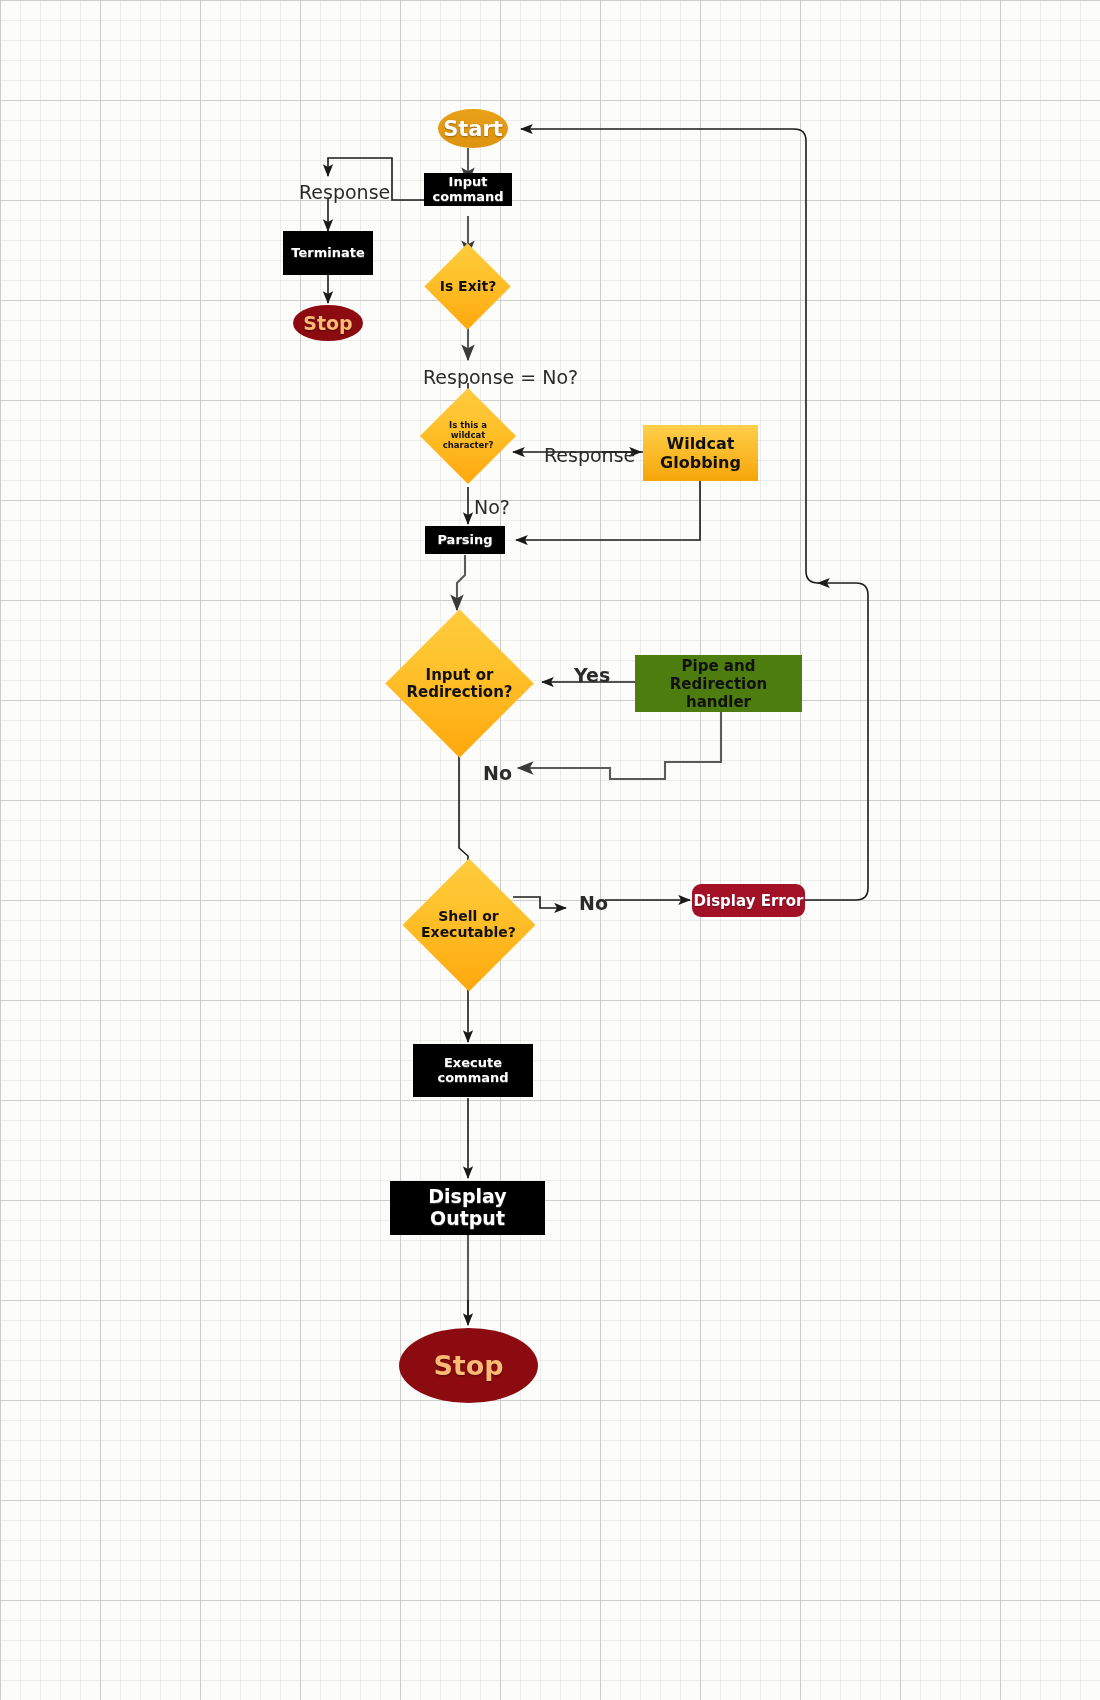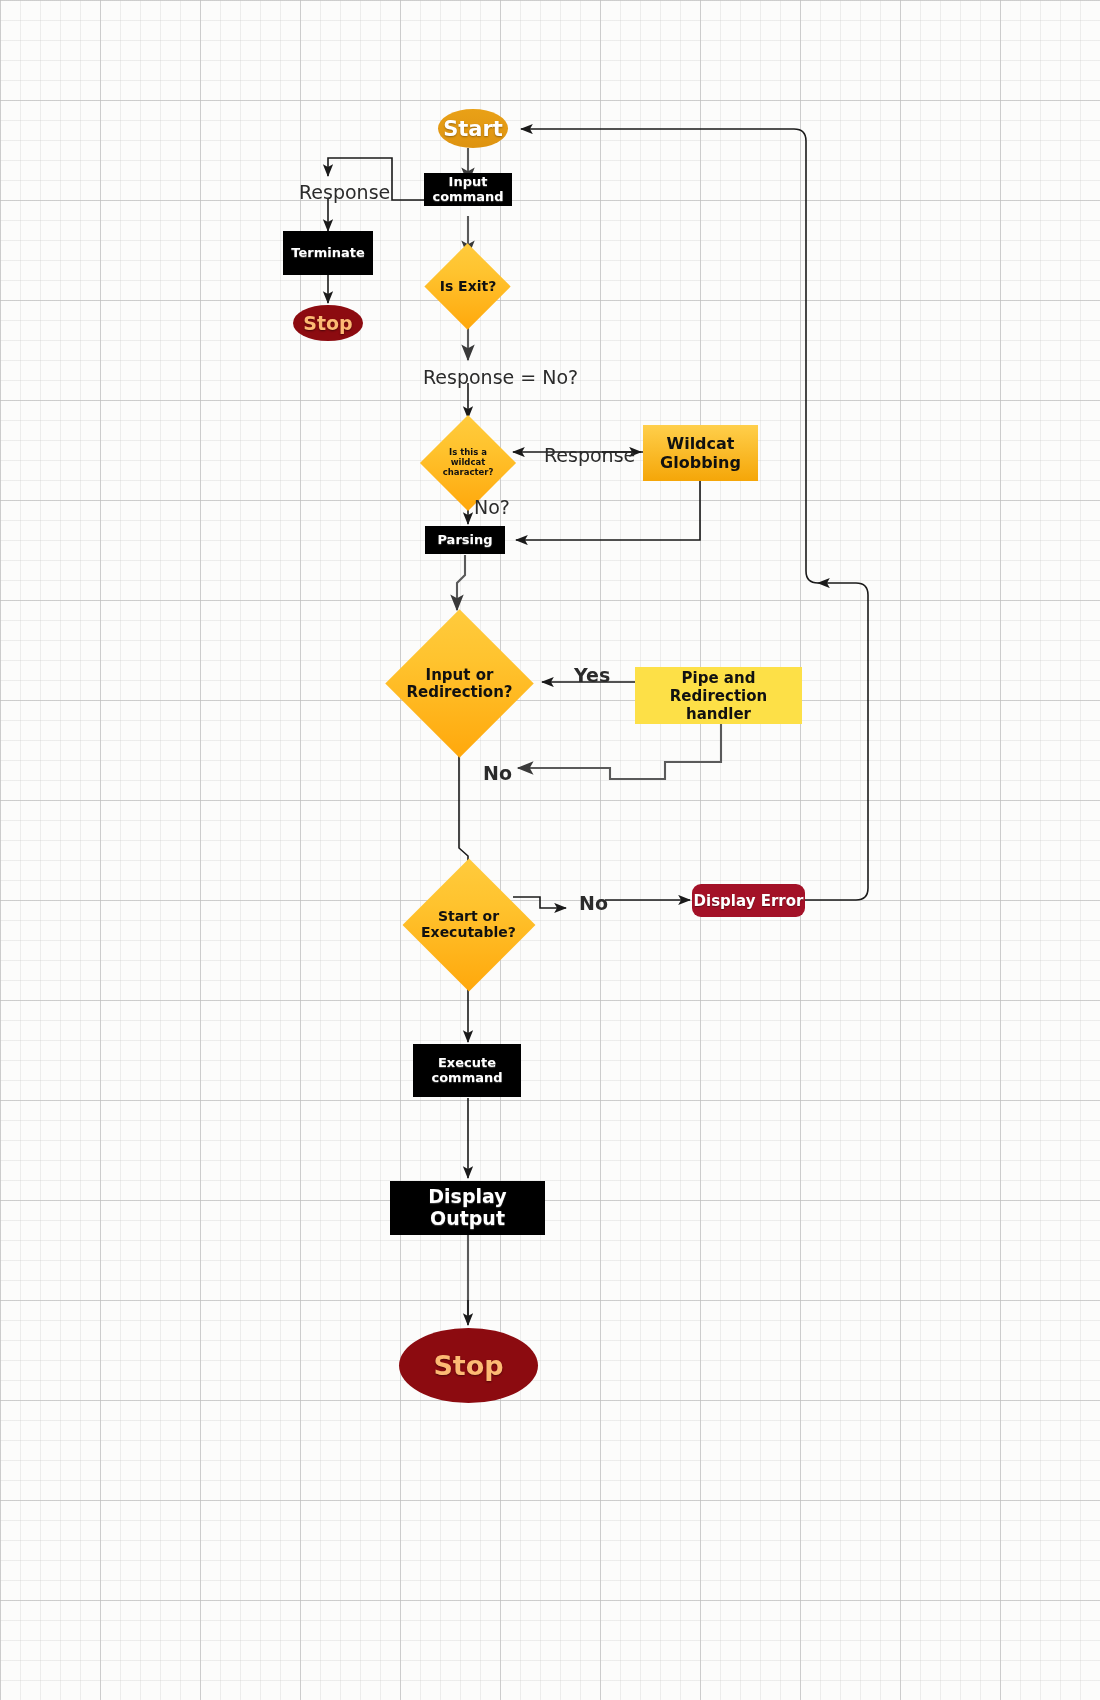--- a/index.html
+++ b/index.html
@@ -54,21 +54,21 @@
     display:flex;align-items:center;justify-content:center;
     color:#111;font-weight:bold;line-height:1.15;text-align:center;
   }
   
   .amber-box{
     background:linear-gradient(#ffcf4b,#f5a608);
     color:#111;font-weight:bold;line-height:1.2;font-size:16px;
   }
   
   .bluegray-box{
-    background:#fde047;color:#111;font-weight:bold;line-height:1.2;font-size:15px;margin-top:12px;
+    background:#4d7c0f;color:#111;font-weight:bold;line-height:1.2;font-size:15px;
   }
   
   .crimson-box{
     background:#a31127;border-radius:9px;color:#fff;font-weight:bold;font-size:15px;
     text-shadow:0 1px 1px rgba(0,0,0,.4);
   }
   
   .edge-label{position:absolute;color:#2b2b2b;font-size:19px;white-space:nowrap;}
 </style>
 </head>
@@ -152,21 +152,21 @@
   </div>
 
   <div class="node black" style="left:283px;top:231px;width:90px;height:44px;font-size:13px;">
     <span>Terminate</span>
   </div>
 
   <div class="node stop-ell" style="left:293px;top:305px;width:70px;height:36px;font-size:19px;">
     <span>Stop</span>
   </div>
 
-  <div class="diamond" style="left:424px;top:429px;width:88px;height:68px;">
+  <div class="diamond" style="left:424px;top:402px;width:88px;height:68px;">
     <div class="shape" style="left:10px;top:0px;width:68px;height:68px;"></div>
     <div class="lbl" style="font-size:8.5px;flex-direction:column;">
       <span>Is this a</span>
       <span>wildcat</span>
       <span>character?</span>
     </div>
   </div>
 
   <div class="node amber-box" style="left:643px;top:425px;width:115px;height:56px;flex-direction:column;">
     <span>Wildcat</span>
@@ -186,30 +186,30 @@
   </div>
 
   <div class="node bluegray-box" style="left:635px;top:655px;width:167px;height:57px;flex-direction:column;">
     <span>Pipe and</span>
     <span>Redirection handler</span>
   </div>
 
   <div class="diamond" style="left:396px;top:881px;width:145px;height:86px;">
     <div class="shape" style="left:26px;top:-3px;width:94px;height:94px;"></div>
     <div class="lbl" style="font-size:14px;flex-direction:column;">
-      <span>Start or</span>
+      <span>Shell or</span>
       <span>Executable?</span>
     </div>
   </div>
 
   <div class="node crimson-box" style="left:692px;top:884px;width:113px;height:33px;">
     <span>Display Error</span>
   </div>
 
-  <div class="node black" style="left:413px;top:1044px;width:108px;height:53px;font-size:13px;flex-direction:column;">
+  <div class="node black" style="left:413px;top:1044px;width:120px;height:53px;font-size:13px;flex-direction:column;">
     <span>Execute</span>
     <span>command</span>
   </div>
 
   <div class="node black" style="left:390px;top:1181px;width:155px;height:54px;font-size:19px;">
     <span>Display Output</span>
   </div>
 
   <div class="node stop-ell" style="left:399px;top:1328px;width:139px;height:75px;font-size:27px;">
     <span>Stop</span>

